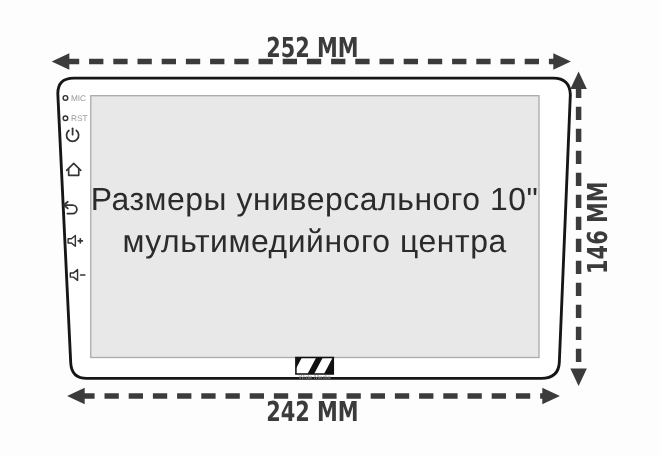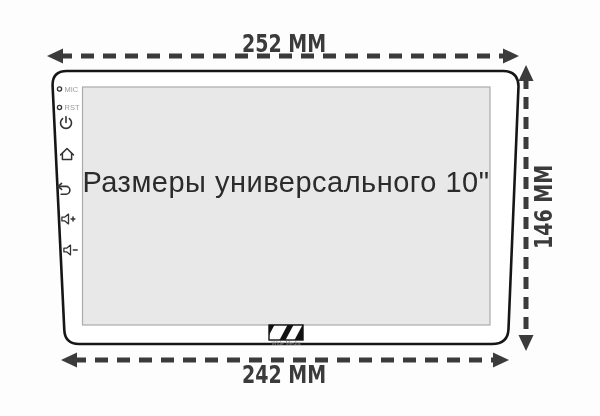--- a/index.html
+++ b/index.html
@@ -117,15 +117,16 @@
       </g>
     </g>
   </svg>
 
   <div class="dim-label top">252 ММ</div>
   <div class="dim-label bottom">242 ММ</div>
   <div class="dim-label right">146 ММ</div>
 
   <div class="screen-title">
     <div>Размеры универсального 10"</div>
+    <div>мультимедийного центра</div>
   </div>
 
 </div>
 
 </body></html>

